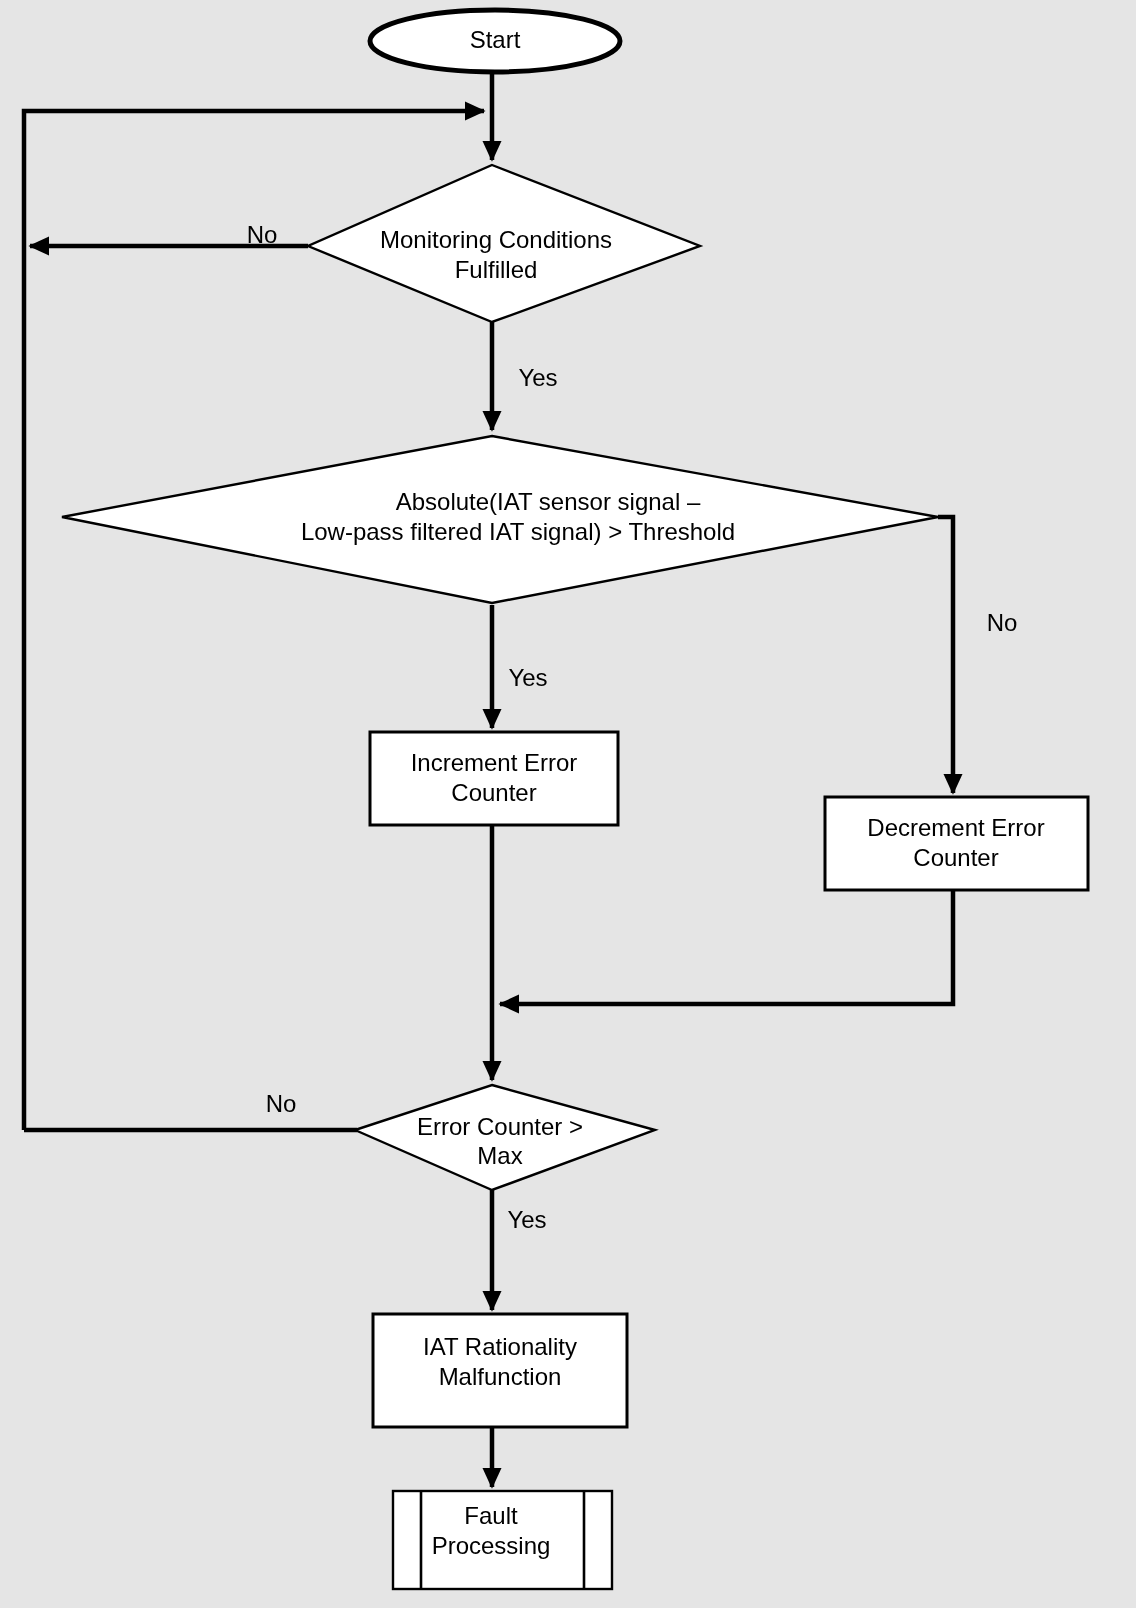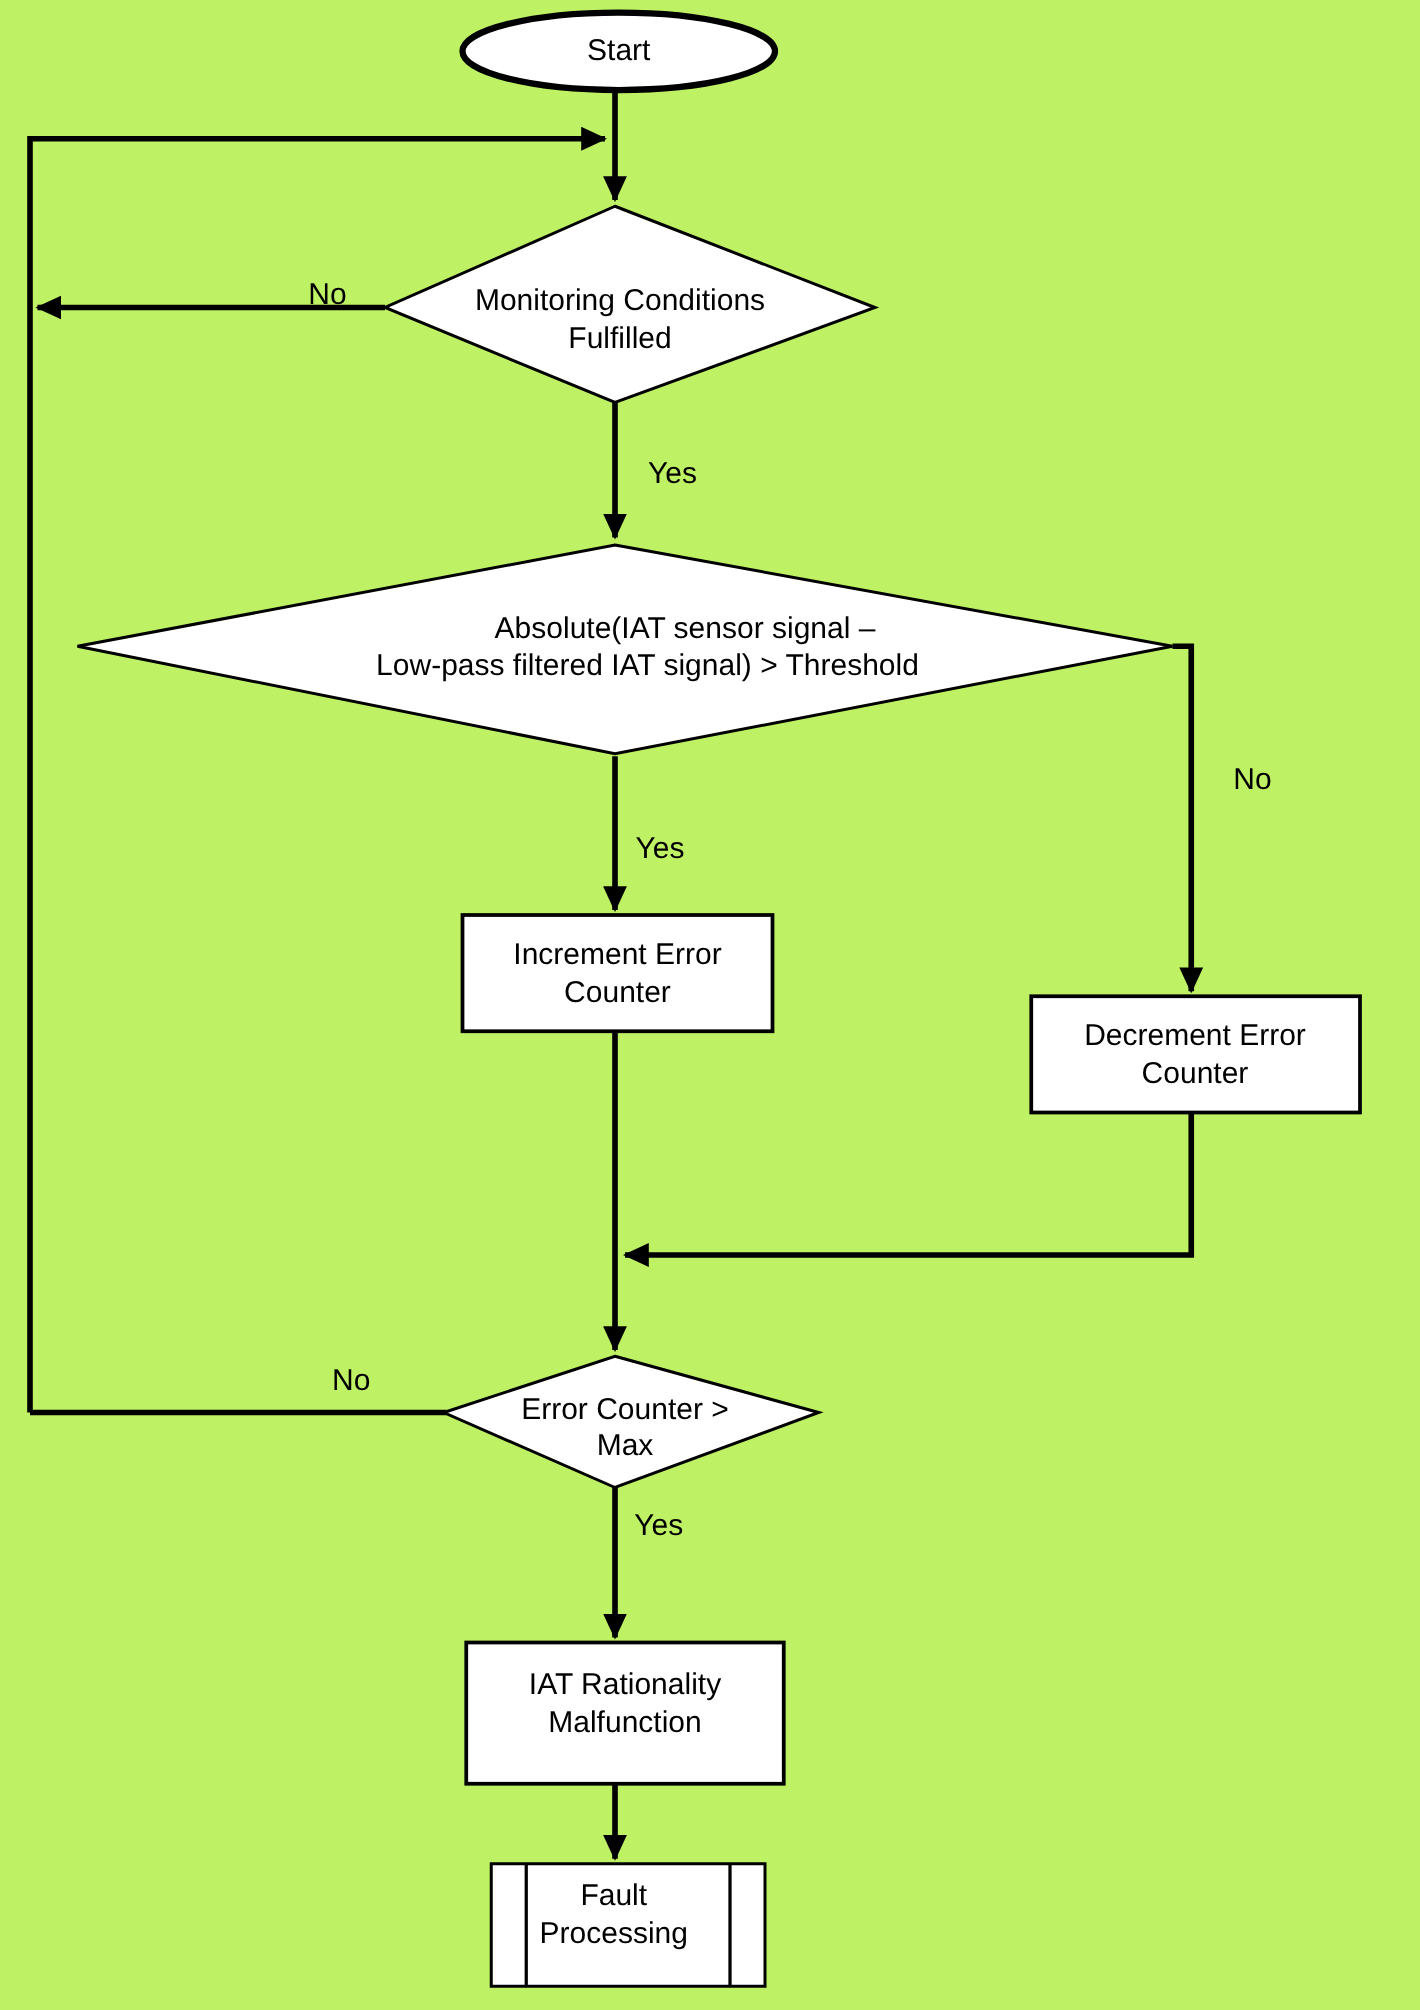--- a/index.html
+++ b/index.html
@@ -4,21 +4,21 @@
 <style>
   html, body {
     margin: 0;
     padding: 0;
     background: #ffffff;
   }
   #flowchart-root {
     position: relative;
     width: 1136px;
     height: 1608px;
-    background: #bef264;
+    background: #e5e5e5;
     font-family: "Liberation Sans", sans-serif;
   }
   svg#flow-svg {
     display: block;
     width: 1136px;
     height: 1608px;
   }
   .shape-stroke {
     fill: #ffffff;
     stroke: #000000;

